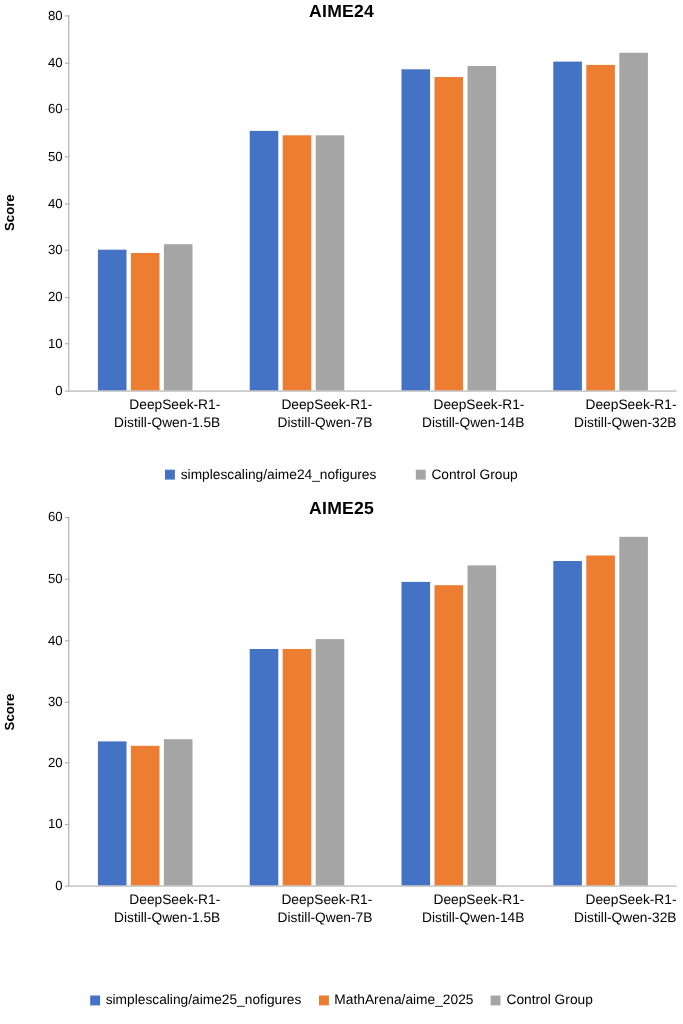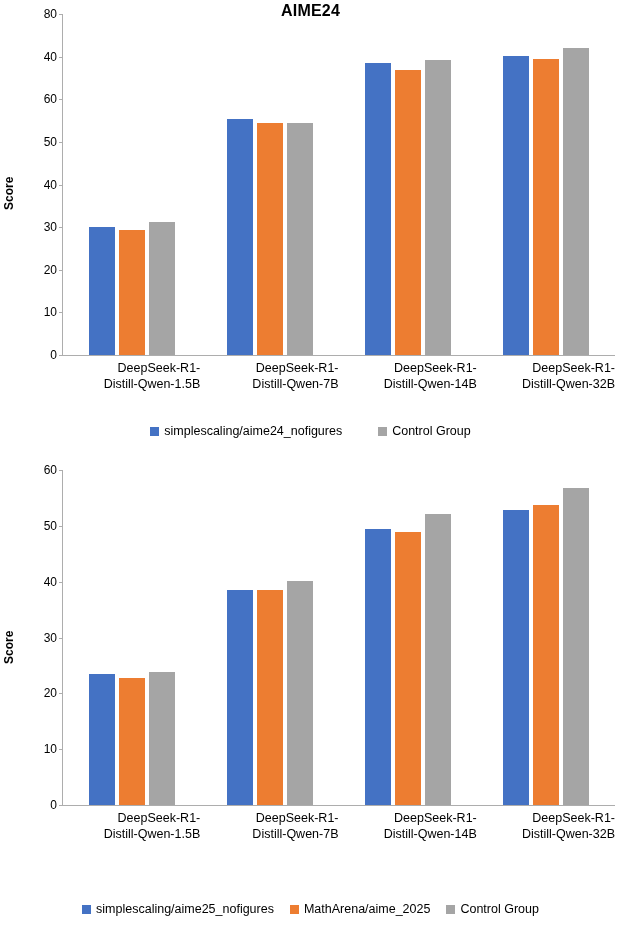--- a/index.html
+++ b/index.html
@@ -206,20 +206,21 @@
       </div>
       <div class="legend-item">
         <span class="swatch" style="background: rgb(165, 165, 165);"></span>
         <span>Control Group</span>
       </div>
     </div>
   <div class="divider"></div>
 </div>
 
 <div class="chart-block" id="chart-aime25">
+  <div class="chart-title">AIME25</div>
   <div class="y-axis-label" id="ylab25" style="top: 212px;">Score</div>
   <div class="plot" id="plot25">
     <div class="groups" id="groups25">
         <div class="group">
           <div class="bar" style="height: 131.208px; background: rgb(68, 114, 196);"></div>
           <div class="bar" style="height: 126.742px; background: rgb(237, 125, 49);"></div>
           <div class="bar" style="height: 133.442px; background: rgb(165, 165, 165);"></div>
         </div>
         <div class="group">
           <div class="bar" style="height: 214.958px; background: rgb(68, 114, 196);"></div>

